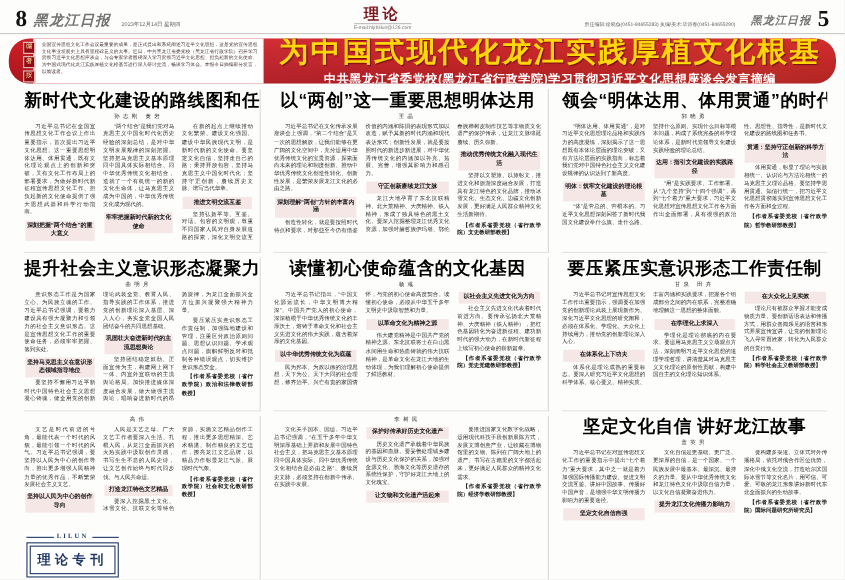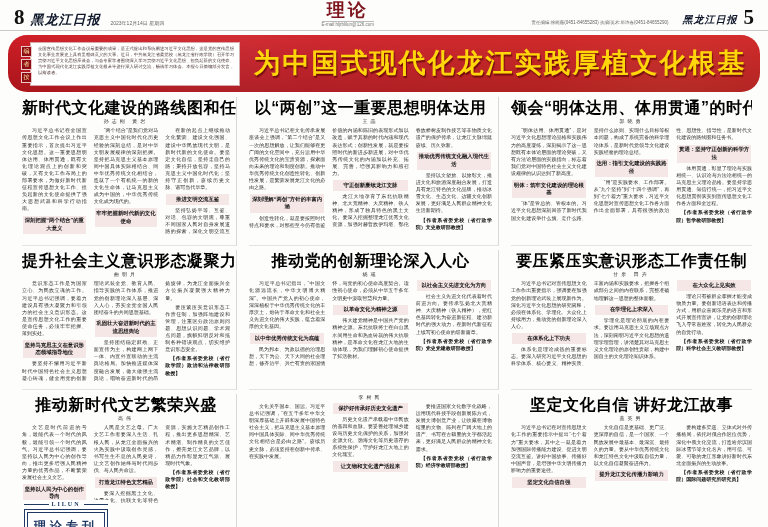--- a/index.html
+++ b/index.html
@@ -4,29 +4,29 @@
 <style>
   html,body{margin:0;padding:0;background:#e8e8e8;}
   #page{position:relative;width:768px;height:527px;background:#fdfdfb;overflow:hidden;
         font-family:"Liberation Sans",sans-serif;color:#222;}
   
   #hdr{display:flex;justify-content:space-between;align-items:flex-end;
        padding:3px 14px 3px 14px;height:24px;border-bottom:1px solid #c9c9c9;}
   .hdr-left,.hdr-right{display:flex;align-items:flex-end;gap:6px;}
   .pageno{font-family:"Liberation Serif",serif;font-weight:bold;font-size:21px;line-height:20px;color:#111;}
   .masthead{font-family:"DejaVu Serif",serif;font-weight:bold;font-style:italic;
-            color:#0f172a;font-size:13px;line-height:14px;letter-spacing:1px;}
+            color:#737373;font-size:13px;line-height:14px;letter-spacing:1px;}
   .masthead.small{font-size:10px;}
   .dateline{font-size:5px;color:#666;margin-left:4px;line-height:8px;}
   .hdr-center{text-align:center;line-height:1;}
-  .section-name{font-size:18px;font-weight:bold;color:#7c151d;letter-spacing:3px;}
+  .section-name{font-size:14px;font-weight:bold;color:#7c151d;letter-spacing:3px;}
   .section-mail{font-size:4.5px;color:#777;margin-top:2px;border-top:1px solid #bbb;padding-top:1px;}
   .editorline{font-size:4.5px;color:#666;margin-right:8px;line-height:8px;}
   
-  #banner{position:relative;margin:4px 8px 0 8px;height:57px;
+  #banner{position:relative;margin:4px 8px 0 8px;height:41px;
           background:linear-gradient(180deg,#cd1820 0%,#b8121a 55%,#a90e15 100%);
           display:flex;align-items:center;overflow:hidden;border-radius:19px;}
   #banner:before{content:"";position:absolute;inset:0;
      background:radial-gradient(circle at 88% 130%,rgba(255,230,150,.14),transparent 55%),
                 radial-gradient(circle at 30% -40%,rgba(255,255,255,.10),transparent 60%);}
   .notewrap{position:relative;margin-left:22px;width:210px;height:44px;flex:none;}
   .notetab{position:absolute;left:-9px;top:4px;display:flex;flex-direction:column;gap:2px;}
   .notetab span{width:9px;height:9px;background:#8f0d12;color:#ffe9a8;font-size:6px;
      line-height:9px;text-align:center;border:0.5px solid #e9c9c9;}
   .notebox{position:absolute;inset:0;background:#fff;border:1px solid #d8a9a9;
@@ -92,20 +92,21 @@
         <p>全国宣传思想文化工作会议最重要的成果，是正式提出和系统阐述习近平文化思想，这是党的宣传思想文化事业发展史上具有里程碑意义的大事。近日，中共黑龙江省委党校（黑龙江省行政学院）召开学习贯彻习近平文化思想座谈会，与会专家学者围绕深入学习贯彻习近平文化思想、担负起新的文化使命、为中国式现代化龙江实践厚植文化根基等进行深入研讨交流，畅谈学习体会。本报今日摘编部分发言，以飨读者。</p>
       </div>
       <div class="notetab">
         <span>编</span>
         <span>者</span>
         <span>按</span>
       </div>
     </div>
     <div class="bannertxt">
       <div class="b-title">为中国式现代化龙江实践厚植文化根基</div>
+      <div class="b-sub">中共黑龙江省委党校(黑龙江省行政学院)学习贯彻习近平文化思想座谈会发言摘编</div>
     </div>
   </div>
 
   <div id="grid">
     <section class="art r1 c1">
       <h2 class="a-title">新时代文化建设的路线图和任务书</h2>
       <div class="a-authors">孙志刚 黄岩</div>
       <div class="a-body">
           <p>习近平总书记在全国宣传思想文化工作会议上作出重要指示，首次提出习近平文化思想。这一重要思想明体达用、体用贯通，既有文化理论观点上的创新和突破，又有文化工作布局上的部署要求，为做好新时代新征程宣传思想文化工作、担负起新的文化使命提供了强大思想武器和科学行动指南。</p>
           <h4>深刻把握“两个结合”的重大意义</h4>
@@ -151,21 +152,21 @@
           <p>意识形态工作是为国家立心、为民族立魂的工作。习近平总书记强调，要着力建设具有强大凝聚力和引领力的社会主义意识形态。这是宣传思想文化工作的重要使命任务，必须牢牢把握、落到实处。</p>
           <h4>坚持马克思主义在意识形态领域指导地位</h4>
           <p>要坚持不懈用习近平新时代中国特色社会主义思想凝心铸魂，健全用党的创新理论武装全党、教育人民、指导实践的工作体系，推进党的创新理论深入基层、深入人心，夯实全党全国人民团结奋斗的共同思想基础。</p>
           <h4>巩固壮大奋进新时代的主流思想舆论</h4>
           <p>坚持团结稳定鼓劲、正面宣传为主，构建网上网下一体、内宣外宣联动的主流舆论格局。加快推进媒体深度融合发展，做大做强主流舆论，唱响奋进新时代的昂扬旋律，为龙江全面振兴全方位振兴凝聚强大精神力量。</p>
           <p>要压紧压实意识形态工作责任制，加强阵地建设和管理，注重区分政治原则问题、思想认识问题、学术观点问题，旗帜鲜明反对和抵制各种错误观点，切实维护意识形态安全。</p>
           <p class="sig">【作者系省委党校（省行政学院）政治和法律教研部教授】</p>
         </div>
     </section>
     <section class="art r2 c2">
-      <h2 class="a-title">推动党的创新理论深入人心</h2>
+      <h2 class="a-title">读懂初心使命蕴含的文化基因</h2>
       <div class="a-authors">杨彧</div>
       <div class="a-body">
           <p>习近平总书记指出，“中国文化源远流长，中华文明博大精深”。中国共产党人的初心使命，深深植根于中华优秀传统文化的丰厚沃土，熔铸于革命文化和社会主义先进文化的伟大实践，蕴含着深厚的文化基因。</p>
           <h4>以中华优秀传统文化为底蕴</h4>
           <p>民为邦本、为政以德的治理思想，天下为公、天下大同的社会理想，修齐治平、兴亡有责的家国情怀，与党的初心使命高度契合。读懂初心使命，必须从中华五千多年文明史中汲取智慧和力量。</p>
           <h4>以革命文化为精神之源</h4>
           <p>伟大建党精神是中国共产党的精神之源。东北抗联将士在白山黑水间用生命和热血铸就的伟大抗联精神，是革命文化在龙江大地的生动体现，为我们理解初心使命提供了鲜活教材。</p>
           <h4>以社会主义先进文化为方向</h4>
           <p>社会主义先进文化代表着时代前进方向。要传承弘扬北大荒精神、大庆精神（铁人精神），把红色基因转化为奋进新征程、建功新时代的强大动力，在新时代新征程上续写初心使命的崭新篇章。</p>
           <p class="sig">【作者系省委党校（省行政学院）党史党建教研部教授】</p>
@@ -179,21 +180,20 @@
           <h4>在体系化上下功夫</h4>
           <p>体系化是理论成熟的重要标志。要深入研究习近平文化思想的科学体系、核心要义、精神实质、丰富内涵和实践要求，把握各个组成部分之间的内在联系，完整准确地理解这一思想的整体面貌。</p>
           <h4>在学理化上求深入</h4>
           <p>学理化是理论彻底的内在要求。要运用马克思主义立场观点方法，深刻阐明习近平文化思想的道理学理哲理，讲清楚其对马克思主义文化理论的原创性贡献，构建中国自主的文化理论知识体系。</p>
           <h4>在大众化上见实效</h4>
           <p>理论只有被群众掌握才能变成物质力量。要创新话语表达和传播方式，用群众喜闻乐见的语言和形式开展宣传宣讲，让党的创新理论飞入寻常百姓家，转化为人民群众的自觉行动。</p>
           <p class="sig">【作者系省委党校（省行政学院）科学社会主义教研部教授】</p>
         </div>
     </section>
     <section class="art r3 c1">
-      <h2 class="a-title">推动新时代文艺繁荣兴盛</h2>
       <div class="a-authors">高伟</div>
       <div class="a-body">
           <p>文艺是时代前进的号角，最能代表一个时代的风貌，最能引领一个时代的风气。习近平总书记强调，要坚持以人民为中心的创作导向，推出更多增强人民精神力量的优秀作品，不断繁荣发展社会主义文艺。</p>
           <h4>坚持以人民为中心的创作导向</h4>
           <p>人民是文艺之母。广大文艺工作者要深入生活、扎根人民，从龙江全面振兴的火热实践中汲取创作灵感，书写生生不息的人民史诗，让文艺创作始终与时代同步伐、与人民共命运。</p>
           <h4>打造龙江特色文艺精品</h4>
           <p>要深入挖掘黑土文化、冰雪文化、抗联文化等特色资源，实施文艺精品创作工程，推出更多思想精深、艺术精湛、制作精良的文艺佳作，擦亮龙江文艺品牌，以精品力作彰显龙江气派、展现时代气象。</p>
           <p class="sig">【作者系省委党校（省行政学院）社会和文化教研部教授】</p>
         </div>
 

